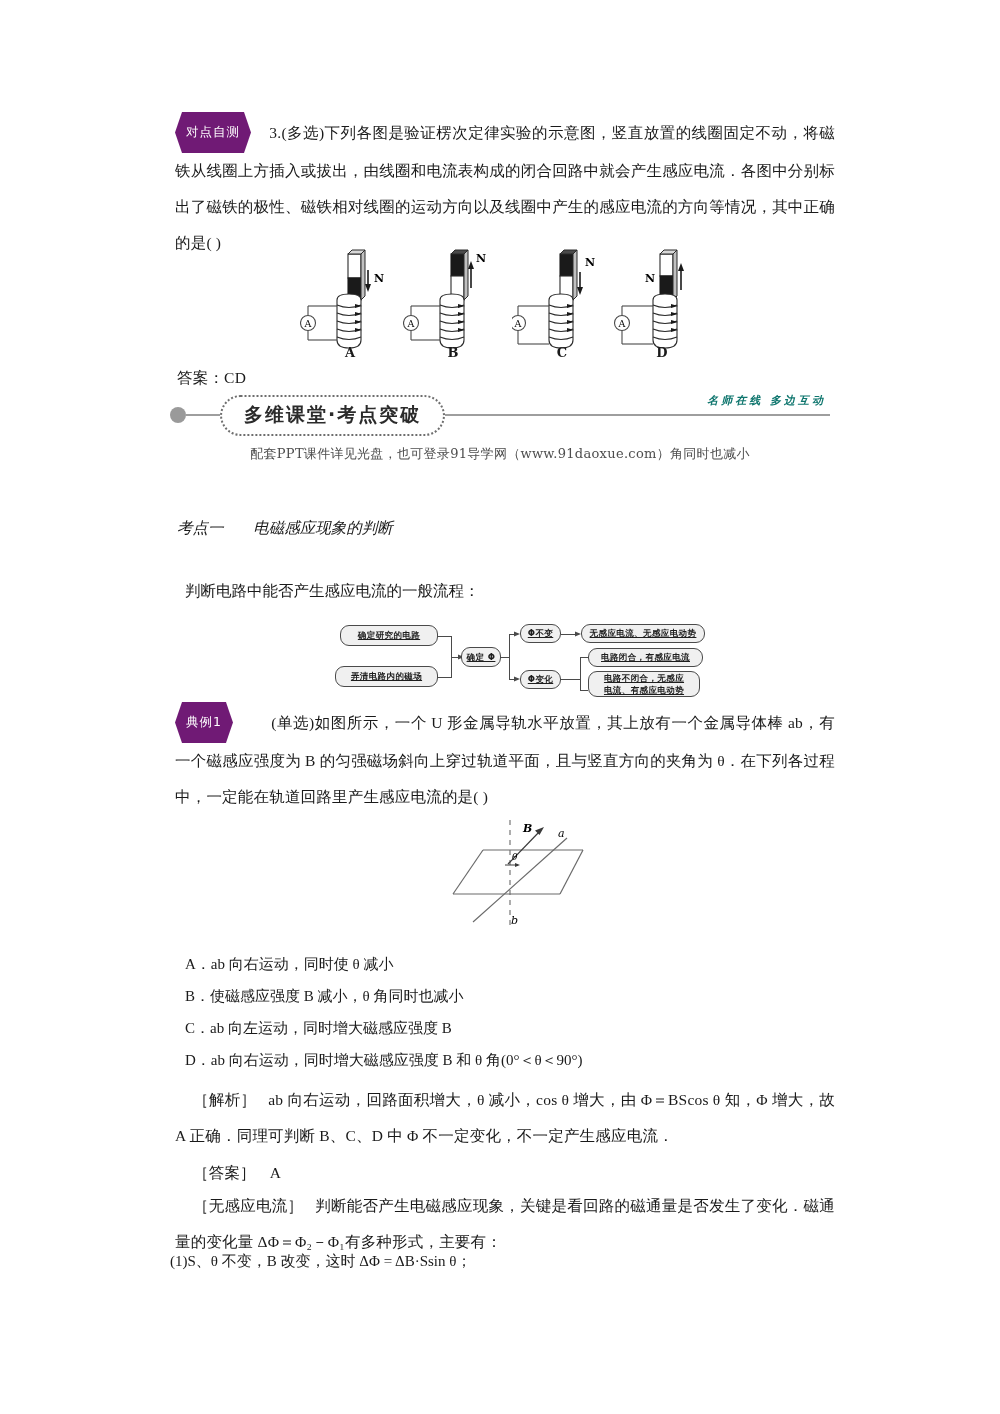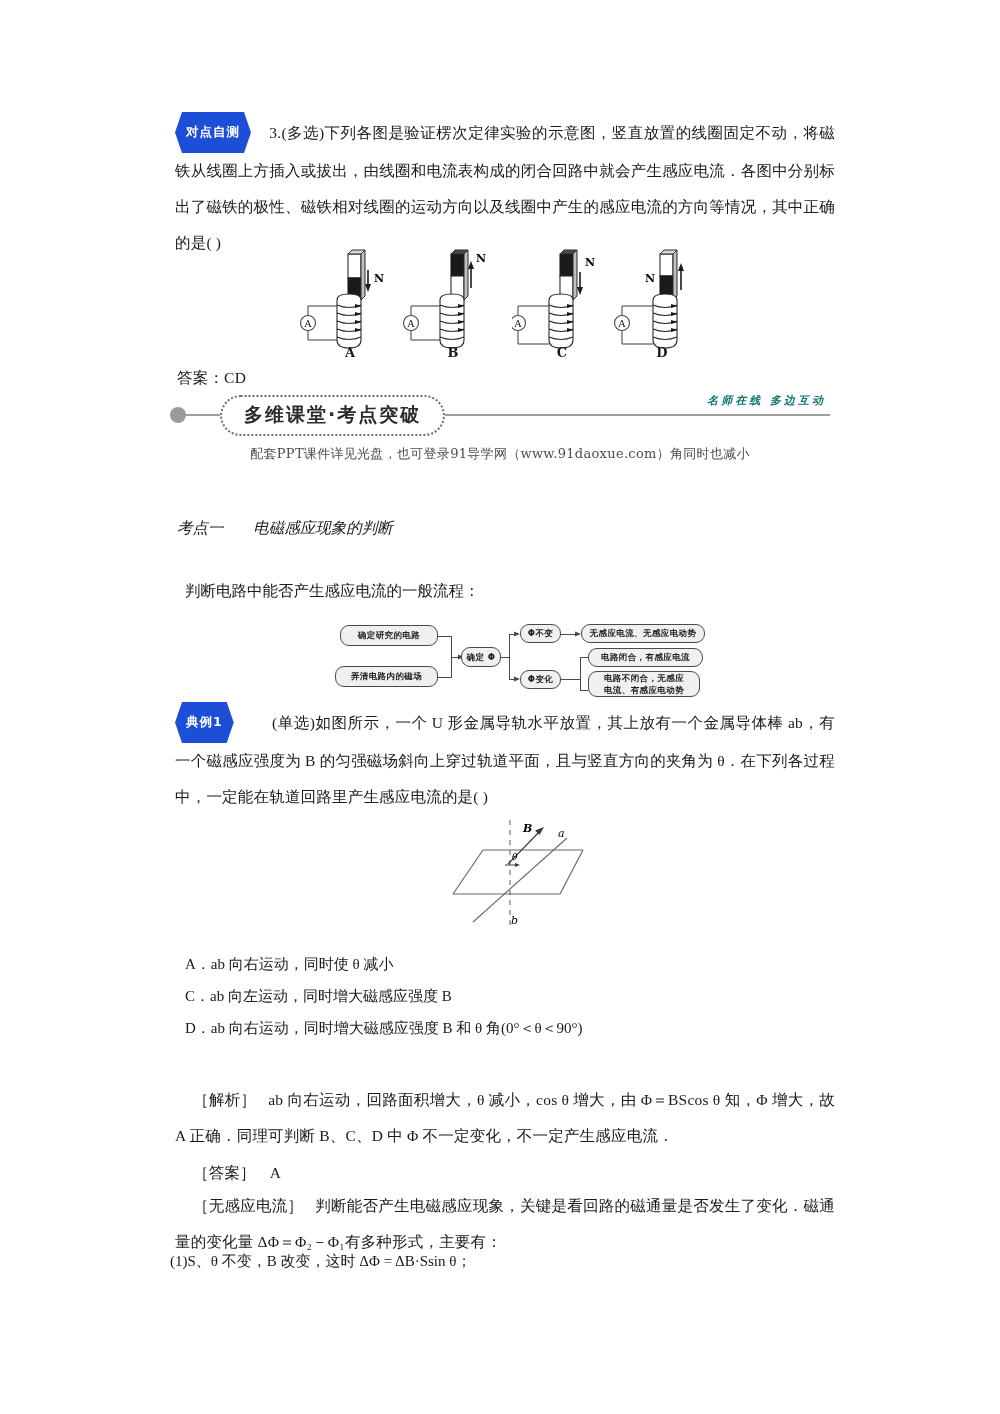--- a/index.html
+++ b/index.html
@@ -18,24 +18,24 @@
     font-size:15.5px;
     line-height:36px;
     text-align:justify;
     letter-spacing:0.2px;
   }
   .blk { position:absolute; }
 
   
   .badge {
     display:inline-block;
-    background:#1d4ed8;
+    background:#701a75;
     color:#ffffff;
     font-size:12.5px;
-    font-weight:bold;
+    font-weight:normal;
     letter-spacing:1px;
     padding:2px 11px 3px 11px;
     position:relative;
     vertical-align:2px;
     font-family:"DejaVu Sans", sans-serif;
     clip-path:polygon(0% 50%, 7px 0%, calc(100% - 7px) 0%, 100% 50%, calc(100% - 7px) 100%, 7px 100%);
   }
 
   
   .section-band { position:absolute; left:170px; top:395px; width:660px; height:40px; }
@@ -86,20 +86,21 @@
     color:#1e1e1e;
     font-size:8.5px;
     font-weight:bold;
     line-height:11px;
     text-align:center;
     letter-spacing:0.4px;
     font-family:"DejaVu Sans", sans-serif;
     display:flex; align-items:center; justify-content:center;
     box-sizing:border-box;
     padding:1px 3px;
+    text-decoration:underline;
   }
   .fline { position:absolute; background:#4a4a4a; }
 
   
   .coils { position:absolute; left:300px; top:248px; width:420px; height:110px; }
   .coil-unit { position:absolute; top:0; width:100px; height:110px; }
   .coil-label {
     position:absolute; bottom:-2px; width:100%; text-align:center;
     font-size:13px; font-weight:bold; font-family:"DejaVu Serif", serif;
   }
@@ -370,20 +371,21 @@
       <g stroke="#6a6a6a" stroke-width="1.2">
         <line x1="58" y1="104" x2="152" y2="20"></line>
       </g>
       <text x="143" y="19" font-size="11" font-style="italic" font-family="DejaVu Serif, serif">a</text>
       <text x="96" y="106" font-size="11" font-style="italic" font-family="DejaVu Serif, serif">b</text>
     </svg>
   </div>
 
   <div class="blk" style="left:185px; top:948px; width:660px;">
     <div class="opt">A．ab 向右运动，同时使 θ 减小</div>
+    <div class="opt">B．使磁感应强度 B 减小，θ 角同时也减小</div>
     <div class="opt">C．ab 向左运动，同时增大磁感应强度 B</div>
     <div class="opt">D．ab 向右运动，同时增大磁感应强度 B 和 θ 角(0°＜θ＜90°)</div>
   </div>
 
   <div class="blk para" style="left:175px; top:1082px; width:660px;">
     <span style="display:inline-block;width:18px;"></span><span>［解析］</span><span style="display:inline-block;width:12px;"></span><span>ab 向右运动，回路面积增大，θ 减小，cos θ 增大，由 Φ＝BScos θ 知，Φ 增大，故 A 正确．同理可判断 B、C、D 中 Φ 不一定变化，不一定产生感应电流．</span>
   </div>
 
   <div class="blk para" style="left:193px; top:1155px; width:400px;">
     <span>［答案］</span><span style="display:inline-block;width:14px;"></span><span>A</span>

